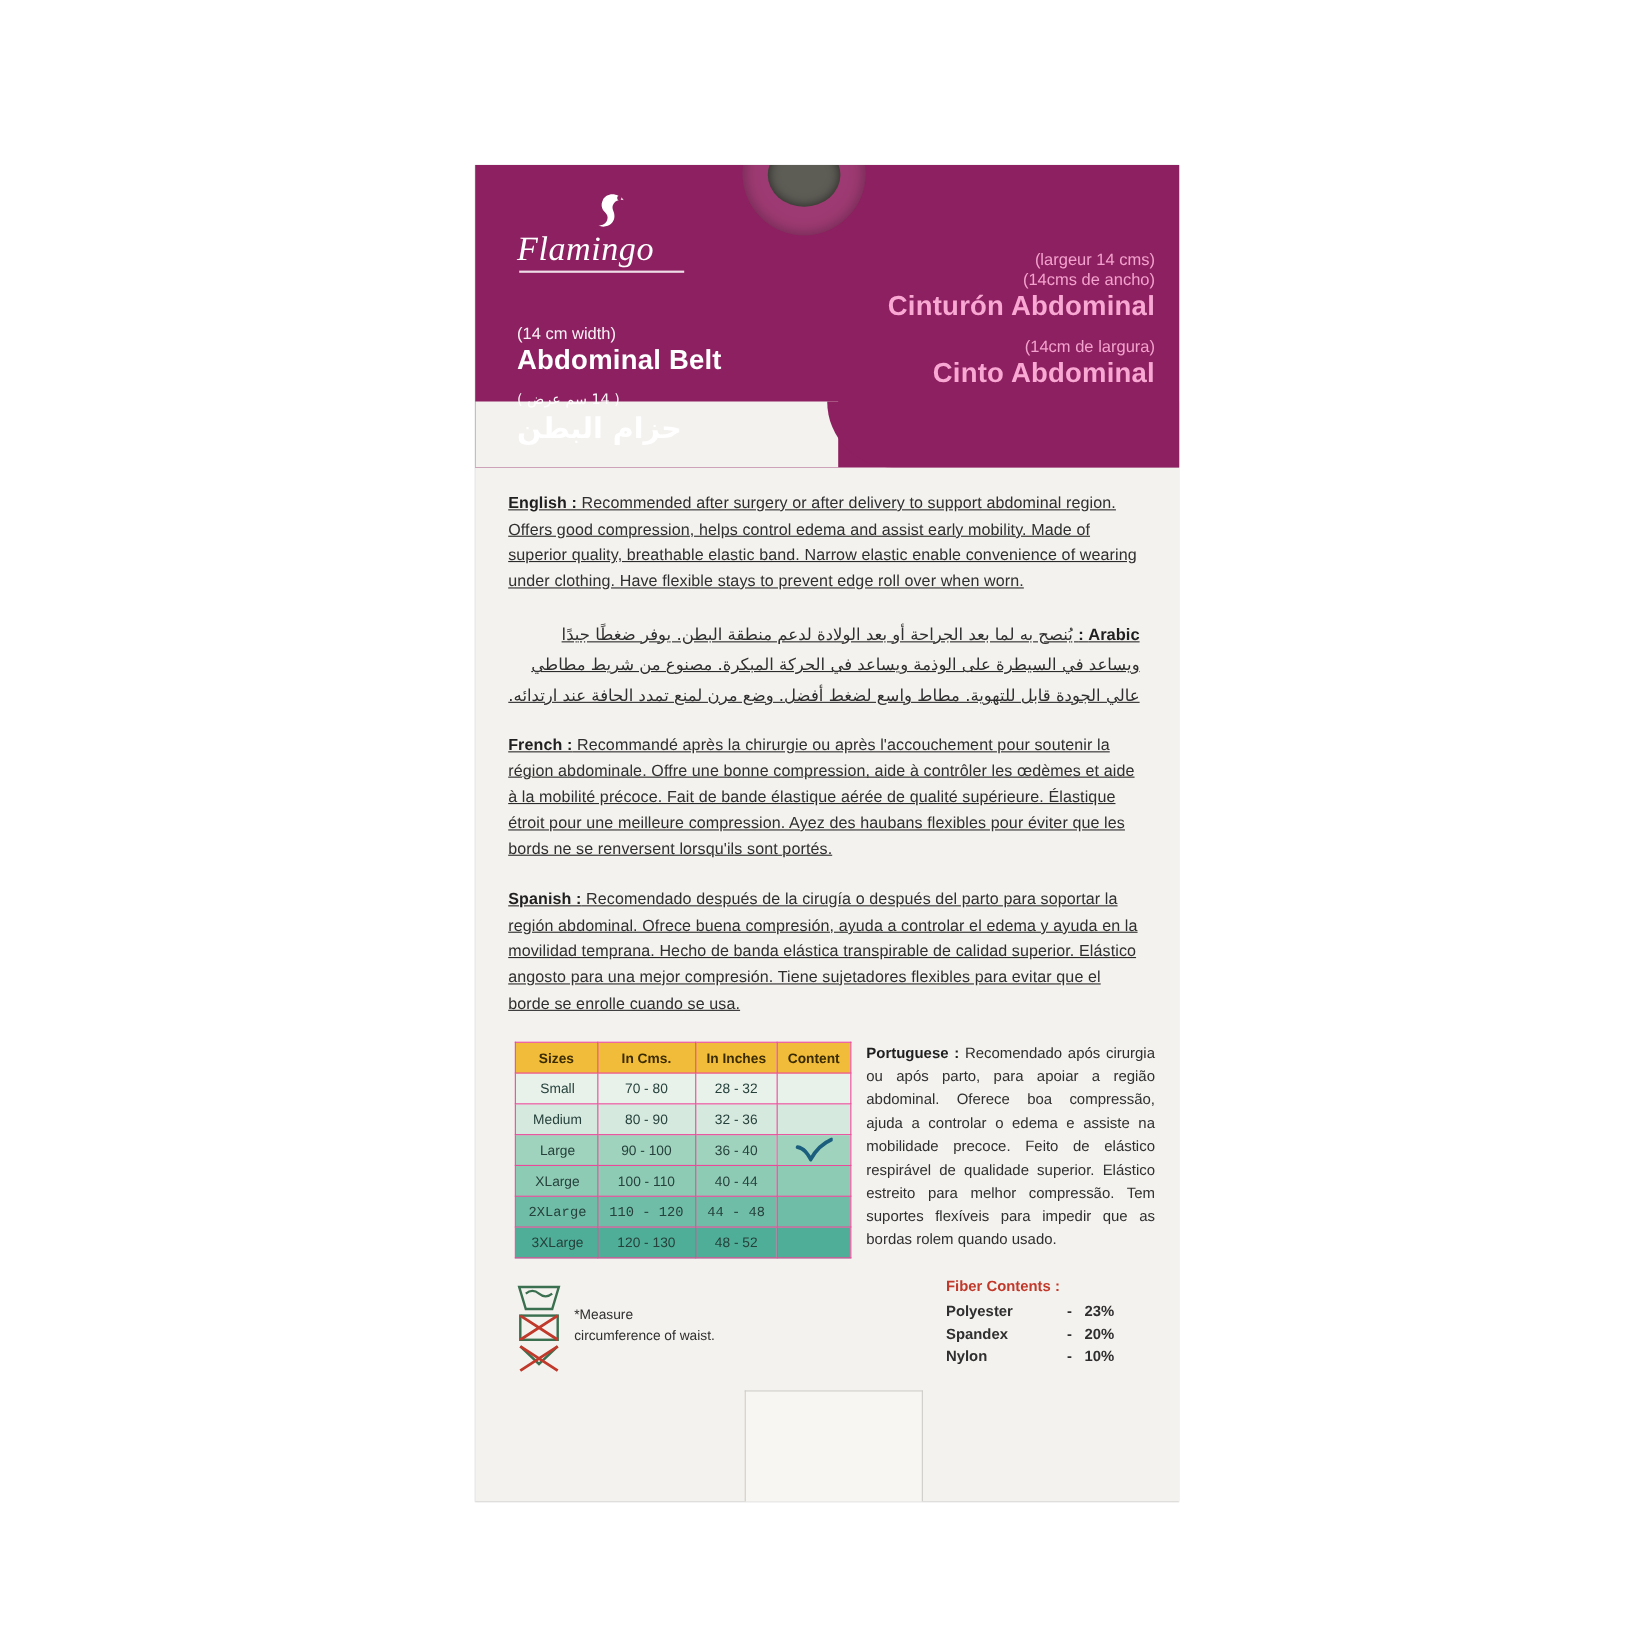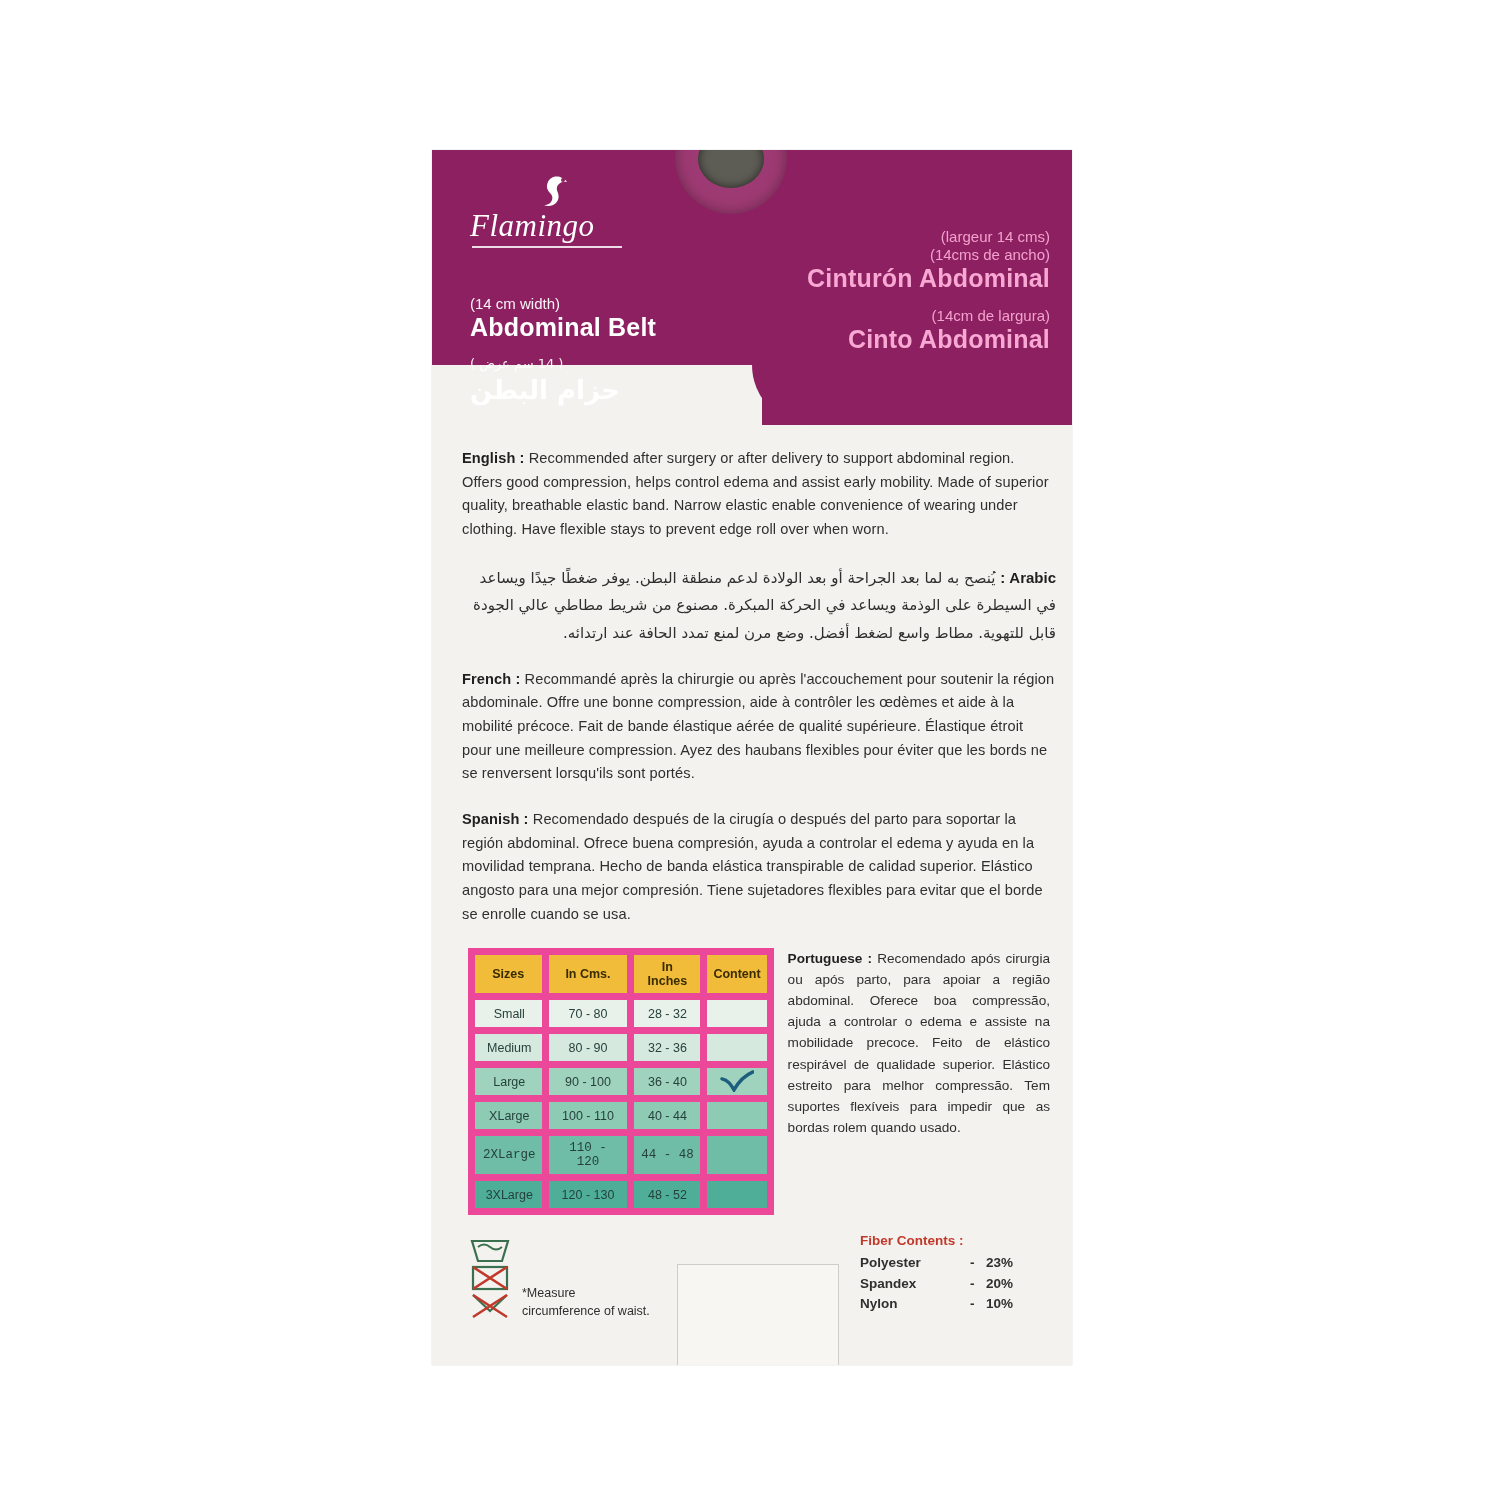--- a/index.html
+++ b/index.html
@@ -149,22 +149,23 @@
     font-family: "DejaVu Sans", sans-serif;
     font-size: 13px;
     text-align: left;
     width: 210px;
     opacity: .95;
   }
 
   
   .body-area {
     position: relative;
-    padding: 22px 16px 0 30px;
+    padding: 22px 36px 0 30px;
     color: #2c2c2c;
+    text-decoration: underline;
   }
   .para {
     font-size: 14.6px;
     line-height: 1.62;
     letter-spacing: .1px;
     margin: 0 0 22px 0;
     text-align: left;
     color: #2f2f2f;
   }
   .lang {
@@ -190,21 +191,21 @@
     gap: 14px;
     padding: 0 22px 0 36px;
     align-items: flex-start;
   }
   .size-table {
     border-collapse: collapse;
     font-size: 12.5px;
     width: 312px;
   }
   .size-table th, .size-table td {
-    border: 7px solid #ec4899;
+    border: 1px solid #ec4899;
     padding: 5px 6px;
     text-align: center;
     color: #26413c;
     height: 17px;
   }
   .size-table thead th {
     background: #f0bc3a;
     color: #3a2b00;
     font-weight: bold;
     font-size: 12.5px;
@@ -242,21 +243,21 @@
   
   .footer {
     display: flex;
     padding: 16px 22px 0 36px;
     justify-content: space-between;
     align-items: flex-start;
   }
   .measure-wrap {
     display: flex;
     gap: 10px;
-    align-items: flex-end;
+    align-items: center;
   }
   .wash-icons {
     width: 44px;
   }
   .measure-note {
     font-size: 12.5px;
     line-height: 1.5;
     color: #2f2f2f;
     width: 130px;
   }

